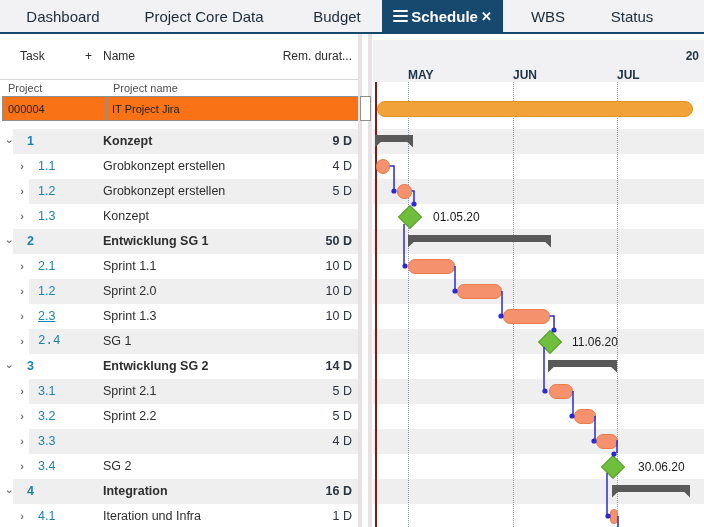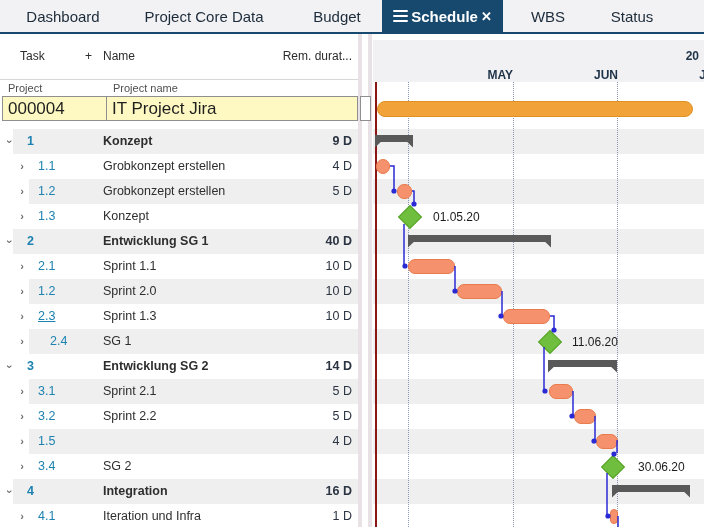--- a/index.html
+++ b/index.html
@@ -26,22 +26,22 @@
   .left{position:absolute;top:34px;left:0;width:358px;bottom:0;background:#fff;}
   .lheader{position:absolute;top:0;left:0;right:0;height:45px;border-bottom:1px solid #d8d8d8;background:#fff;}
   .lheader .hlbl{position:absolute;top:0;height:45px;line-height:45px;font-size:12px;color:#2c2c2c;}
   .h-task{left:20px}
   .h-plus{left:85px;font-size:14px;color:#333;cursor:pointer}
   .h-name{left:103px}
   .h-dur{right:6px}
   .plabel{position:absolute;top:47px;height:14px;line-height:14px;font-size:11px;color:#4f4f4f;}
   .pl-id{left:8px}
   .pl-name{left:113px}
-  .pinput{position:absolute;top:62px;height:23px;border:1px solid #8f8f8f;background:#fef9c3;
-          font-family:"Liberation Sans",sans-serif;font-size:17px;color:#1f1f1f;padding:0 0 0 5px;box-sizing:content-box;outline:none;}
+  .pinput{position:absolute;top:62px;height:23px;border:1px solid #8f8f8f;background:#f97316;
+          font-family:"Liberation Sans",sans-serif;font-size:11px;color:#1f1f1f;padding:0 0 0 5px;box-sizing:content-box;outline:none;}
   #inp-id{left:2px;width:98px}
   #inp-name{left:106px;width:245px}
 
   .trow{position:absolute;left:0;width:358px;height:25px;cursor:default;}
   .trow .hl{position:absolute;top:0;bottom:0;right:0;}
   .chev{position:absolute;top:7px;width:10px;height:11px;line-height:11px;text-align:center;
         font-size:11px;font-weight:700;color:#6f6f6f;display:inline-block;cursor:pointer;}
   .chev.down{transform:rotate(90deg);}
   .tid{position:absolute;top:0;height:25px;line-height:25px;font-size:12.5px;color:#1d82b0;}
   .tname{position:absolute;left:103px;top:0;height:25px;line-height:25px;font-size:12.5px;color:#2e2e2e;white-space:pre;}
@@ -51,21 +51,21 @@
   
   .split{position:absolute;top:34px;left:358px;width:15px;bottom:0;background:#fff;cursor:col-resize;}
   .split .stripe{position:absolute;top:0;bottom:0;width:4px;background:#e8e2e7;}
   .st1{left:0}
   .st2{left:10px}
   .frag{position:absolute;left:2px;top:62px;width:9px;height:23px;border:1px solid #8f8f8f;background:#fff;}
 
   
   .gantt{position:absolute;top:34px;left:373px;width:331px;bottom:0;overflow:hidden;background:#fff;}
   .gheader{position:absolute;top:6px;left:0;right:0;height:42px;background:#f1f1f3;}
-  .month{position:absolute;top:28px;width:105px;height:15px;line-height:15px;text-align:right;
+  .month{position:absolute;top:28px;width:105px;height:15px;line-height:15px;text-align:left;
          font-size:12px;font-weight:700;color:#1e3348;}
   .year{position:absolute;top:9px;right:5px;font-size:12px;font-weight:700;color:#1e3348;}
   .gstripe{position:absolute;left:0;right:0;height:25px;background:#efefef;}
   .gl{position:absolute;top:48px;bottom:0;width:0;border-left:1px dotted #8a97b5;}
   .redline{position:absolute;left:2px;top:48px;bottom:0;width:2px;background:#8c1616;}
   .pbar{position:absolute;height:16px;border-radius:8px;background:#f1a339;border:1px solid #de9224;box-sizing:border-box;cursor:pointer;}
   .tbar{position:absolute;height:15px;background:#f5916c;border:1px solid #e97b4c;box-sizing:border-box;cursor:pointer;}
   .sbar{position:absolute;height:13px;cursor:pointer;}
   .sbar .mid{position:absolute;left:0;right:0;top:0;height:7px;background:#595959;}
   .sbar .cap{position:absolute;top:0;width:6px;height:13px;background:#595959;}
@@ -136,21 +136,21 @@
         <div class="hl" style="left: 29px;"></div>
         <div class="chev" style="left: 17px;">›</div>
         <div class="tid" style="left: 38px;">1.3</div>
         <div class="tname">Konzept</div>
       </div>
       <div class="trow" style="top: 195px;">
         <div class="hl" style="left: 13px; background: rgb(239, 239, 239);"></div>
         <div class="chev down" style="left: 4px;">›</div>
         <div class="tid b" style="left: 27px;">2</div>
         <div class="tname b">Entwicklung SG 1</div>
-        <div class="tdur b">40 D</div>
+        <div class="tdur b">50 D</div>
       </div>
       <div class="trow" style="top: 220px;">
         <div class="hl" style="left: 29px;"></div>
         <div class="chev" style="left: 17px;">›</div>
         <div class="tid" style="left: 38px;">2.1</div>
         <div class="tname">Sprint 1.1</div>
         <div class="tdur">10 D</div>
       </div>
       <div class="trow" style="top: 245px;">
         <div class="hl" style="left: 29px; background: rgb(239, 239, 239);"></div>
@@ -162,21 +162,21 @@
       <div class="trow" style="top: 270px;">
         <div class="hl" style="left: 29px;"></div>
         <div class="chev" style="left: 17px;">›</div>
         <div class="tid" style="left: 38px; text-decoration: underline;">2.3</div>
         <div class="tname">Sprint 1.3</div>
         <div class="tdur">10 D</div>
       </div>
       <div class="trow" style="top: 295px;">
         <div class="hl" style="left: 29px; background: rgb(239, 239, 239);"></div>
         <div class="chev" style="left: 17px;">›</div>
-        <div class="tid" style="left: 50px;">2.4</div>
+        <div class="tid" style="left: 38px; font-family: Liberation Mono, monospace;">2.4</div>
         <div class="tname">SG 1</div>
       </div>
       <div class="trow" style="top: 320px;">
         <div class="hl" style="left: 13px;"></div>
         <div class="chev down" style="left: 4px;">›</div>
         <div class="tid b" style="left: 27px;">3</div>
         <div class="tname b">Entwicklung SG 2</div>
         <div class="tdur b">14 D</div>
       </div>
       <div class="trow" style="top: 345px;">
@@ -189,21 +189,21 @@
       <div class="trow" style="top: 370px;">
         <div class="hl" style="left: 29px;"></div>
         <div class="chev" style="left: 17px;">›</div>
         <div class="tid" style="left: 38px;">3.2</div>
         <div class="tname">Sprint 2.2</div>
         <div class="tdur">5 D</div>
       </div>
       <div class="trow" style="top: 395px;">
         <div class="hl" style="left: 29px; background: rgb(239, 239, 239);"></div>
         <div class="chev" style="left: 17px;">›</div>
-        <div class="tid" style="left: 38px;">1.5</div>
+        <div class="tid" style="left: 38px;">3.3</div>
         <div class="tdur">4 D</div>
       </div>
       <div class="trow" style="top: 420px;">
         <div class="hl" style="left: 29px;"></div>
         <div class="chev" style="left: 17px;">›</div>
         <div class="tid" style="left: 38px;">3.4</div>
         <div class="tname">SG 2</div>
       </div>
       <div class="trow" style="top: 445px;">
         <div class="hl" style="left: 13px; background: rgb(239, 239, 239);"></div>

